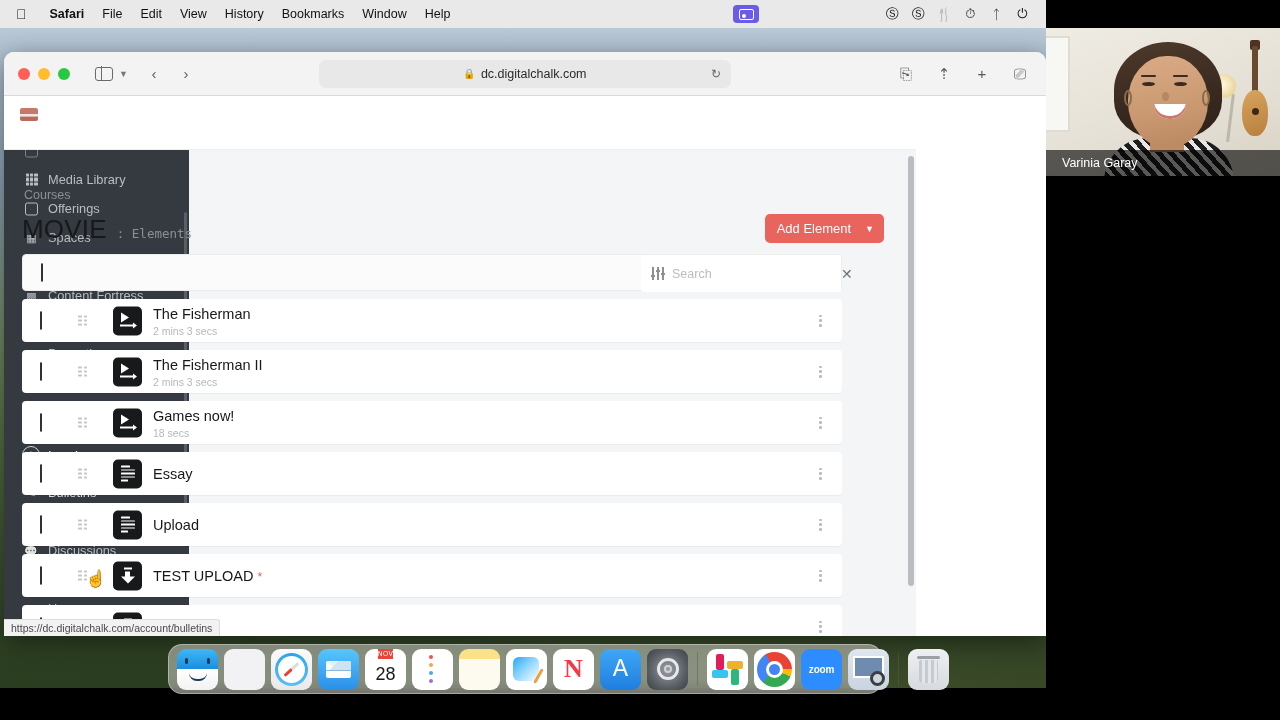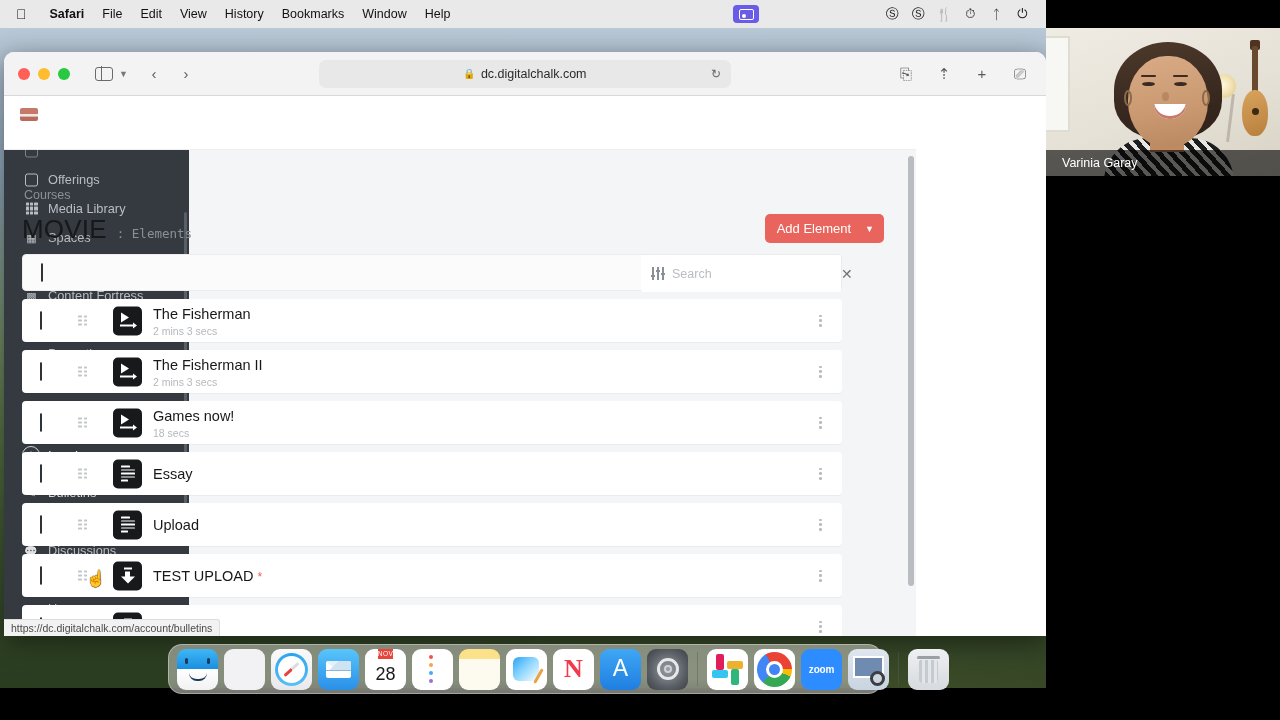--- a/index.html
+++ b/index.html
@@ -471,39 +471,39 @@
         <div class="scrollthumb"></div>
 
         <div class="nav-item" style="margin-top:-14px;opacity:.55;">
           <span class="ico">
               <span class="sq"></span>
             </span>
         </div>
 
         <div class="nav-item">
           <span class="ico">
-              <span class="sq"></span>
-            </span>
-          <span>Offerings</span>
-        </div>
-        <div class="nav-item">
-          <span class="ico">
             <span class="grid9">
                 <span></span>
                 <span></span>
                 <span></span>
                 <span></span>
                 <span></span>
                 <span></span>
                 <span></span>
                 <span></span>
                 <span></span>
               </span>
           </span>
           <span>Media Library</span>
+        </div>
+        <div class="nav-item">
+          <span class="ico">
+              <span class="sq"></span>
+            </span>
+          <span>Offerings</span>
         </div>
         <div class="nav-item">
           <span class="ico">▦</span>
           <span>Spaces</span>
         </div>
         <div class="nav-item">
           <span class="ico">📅</span>
           <span>Events</span>
         </div>
         <div class="nav-item">

